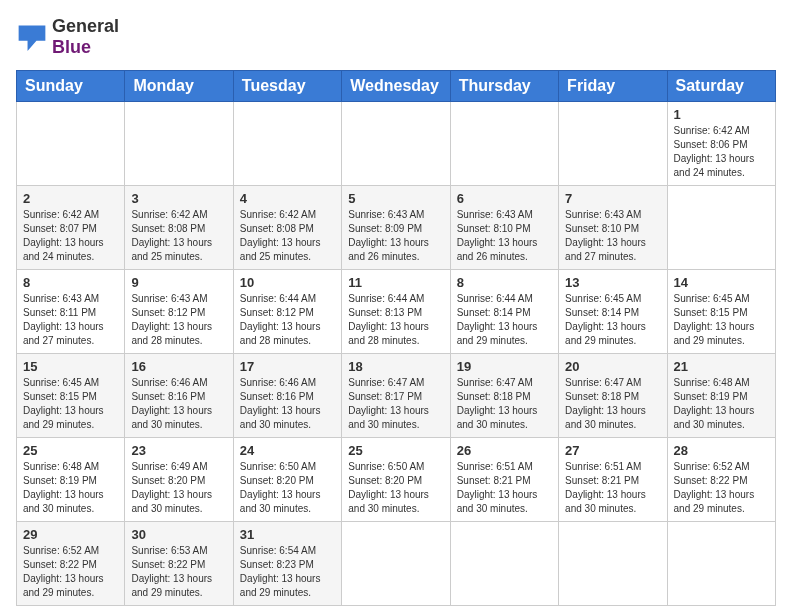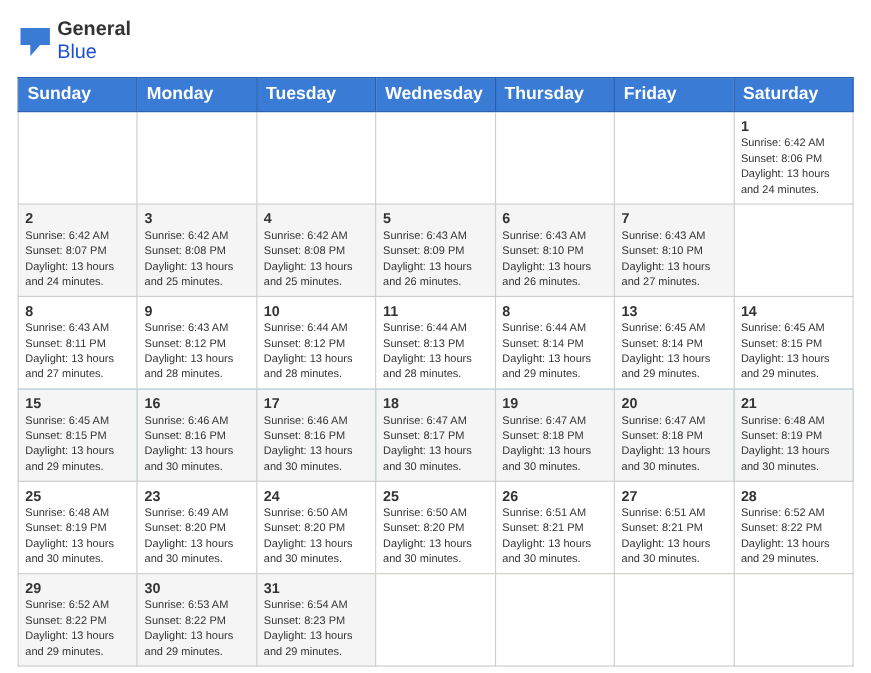--- a/index.html
+++ b/index.html
@@ -82,21 +82,21 @@
 </head>
 <body>
 
 <div class="header">
   <div class="logo">
     <svg class="logo-icon" viewBox="0 0 50 44" xmlns="http://www.w3.org/2000/svg">
       <polygon points="18,4 46,4 46,28 32,28 18,44 18,28 4,28 4,4" fill="#3a7bd5"></polygon>
     </svg>
     <div>
       <span style="font-size:18px;font-weight:bold;color:#333;">General</span><br>
-      <span style="font-size:18px;font-weight:normal;color:#1d4ed8;margin-top:32px;">Blue</span>
+      <span style="font-size:18px;font-weight:bold;color:#701a75;margin-top:32px;">Blue</span>
     </div>
   </div>
   <div class="title-block">
     <div class="month-year"></div>
     <div class="location"></div>
   </div>
 </div>
 
 <table class="calendar">
   <thead>
@@ -172,21 +172,21 @@
         </td>
         <td>
           <span class="day-num">13</span>
           <div class="day-info">Sunrise: 6:45 AM<br>Sunset: 8:14 PM<br>Daylight: 13 hours and 29 minutes.</div>
         </td>
         <td>
           <span class="day-num">14</span>
           <div class="day-info">Sunrise: 6:45 AM<br>Sunset: 8:15 PM<br>Daylight: 13 hours and 29 minutes.</div>
         </td>
       </tr>
-      <tr style="background: #0ea5e9;">
+      <tr style="background: #fef9c3;">
         <td style="background: rgb(245, 245, 245);">
           <span class="day-num">15</span>
           <div class="day-info">Sunrise: 6:45 AM<br>Sunset: 8:15 PM<br>Daylight: 13 hours and 29 minutes.</div>
         </td>
         <td style="background: rgb(245, 245, 245);">
           <span class="day-num">16</span>
           <div class="day-info">Sunrise: 6:46 AM<br>Sunset: 8:16 PM<br>Daylight: 13 hours and 30 minutes.</div>
         </td>
         <td style="background: rgb(245, 245, 245); margin-top: 18px;">
           <span class="day-num">17</span>
@@ -232,21 +232,21 @@
         </td>
         <td>
           <span class="day-num">27</span>
           <div class="day-info">Sunrise: 6:51 AM<br>Sunset: 8:21 PM<br>Daylight: 13 hours and 30 minutes.</div>
         </td>
         <td>
           <span class="day-num">28</span>
           <div class="day-info">Sunrise: 6:52 AM<br>Sunset: 8:22 PM<br>Daylight: 13 hours and 29 minutes.</div>
         </td>
       </tr>
-      <tr style="background: #fef9c3;">
+      <tr style="background: #d946ef;">
         <td style="background: rgb(245, 245, 245);">
           <span class="day-num">29</span>
           <div class="day-info">Sunrise: 6:52 AM<br>Sunset: 8:22 PM<br>Daylight: 13 hours and 29 minutes.</div>
         </td>
         <td style="background: rgb(245, 245, 245);">
           <span class="day-num">30</span>
           <div class="day-info">Sunrise: 6:53 AM<br>Sunset: 8:22 PM<br>Daylight: 13 hours and 29 minutes.</div>
         </td>
         <td style="background: rgb(245, 245, 245);">
           <span class="day-num">31</span>

